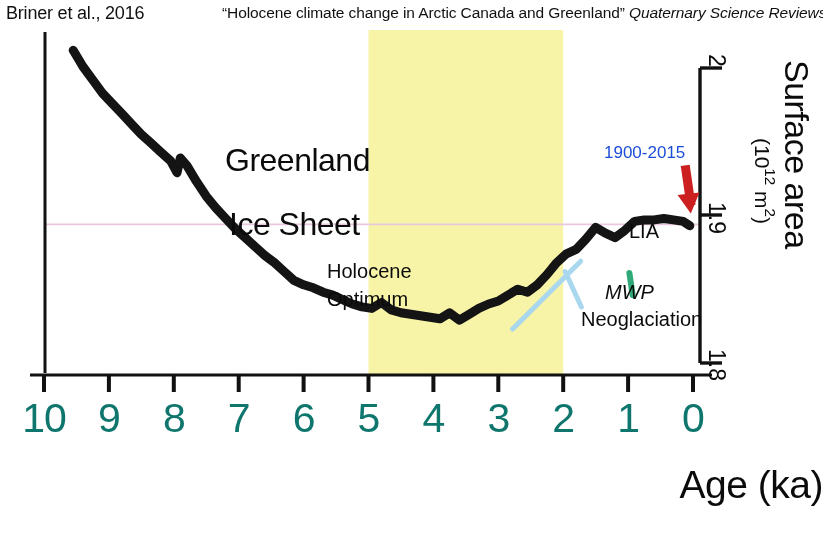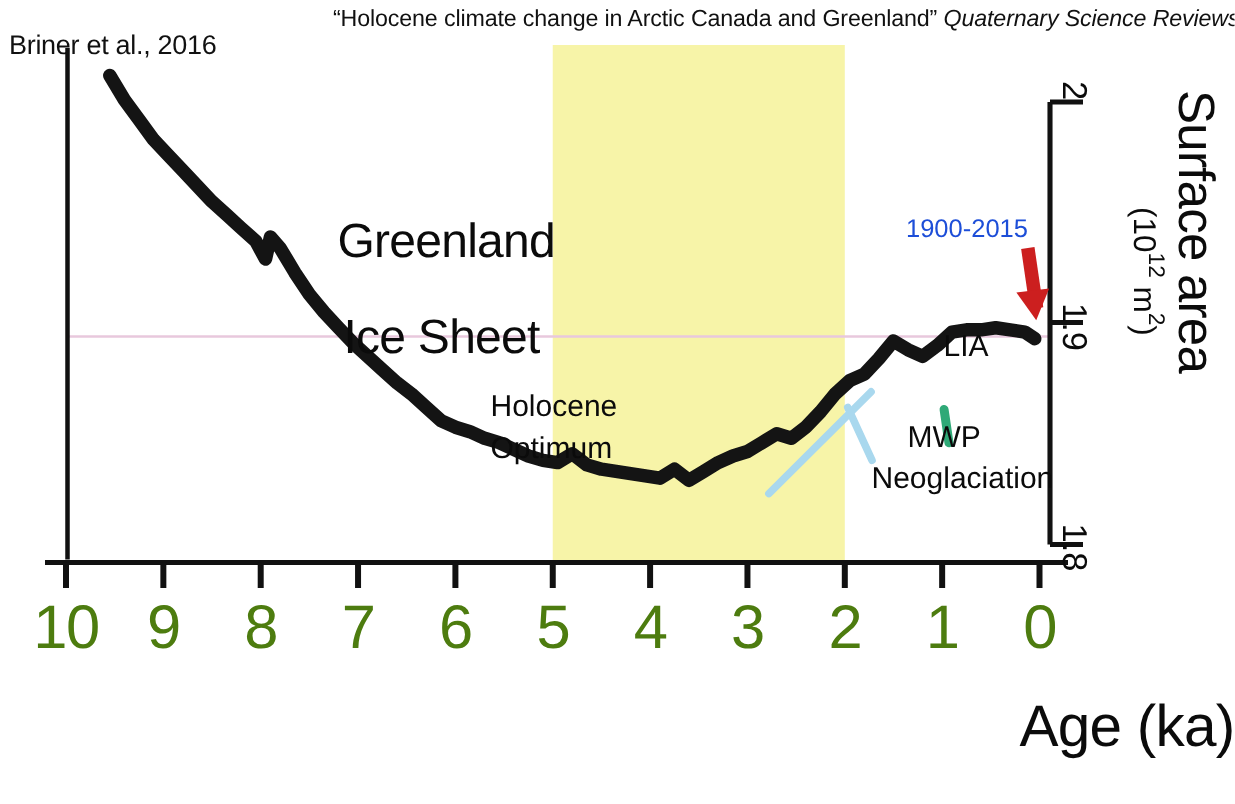--- a/index.html
+++ b/index.html
@@ -17,21 +17,21 @@
     position: relative;
     width: 823px;
     height: 536px;
     background: #ffffff;
   }
 
   
   .hdr-citation {
     position: absolute;
     left: 6px;
-    top: 20px;
+    top: 3px;
     font-size: 18px;
     color: #111111;
     letter-spacing: -0.2px;
     white-space: nowrap;
   }
   .hdr-title {
     position: absolute;
     left: 222px;
     top: 4px;
     font-size: 15.5px;
@@ -82,41 +82,42 @@
   .ann-neo {
     left: 552px;
     top: 308px;
     font-size: 20px;
     margin-left: 29px;
   }
   .ann-mwp {
     left: 605px;
     top: 281px;
     font-size: 20px;
+    font-style: italic;
   }
   .ann-lia {
     left: 629px;
     top: 188px;
     font-size: 20px;
     margin-top: 32px;
   }
   .ann-modern {
     left: 604px;
     top: 143px;
     font-size: 17px;
     font-weight: normal;
     color: #1d4ed8;
   }
 
   
   .xtick {
     position: absolute;
     top: 395px;
     font-size: 41px;
-    color: #4d7c0f;
+    color: #0f766e;
     transform: translateX(-50%);
     letter-spacing: -1px;
   }
   .xaxis-title {
     position: absolute;
     left: 0;
     right: 0;
     top: 463px;
     text-align: right;
     font-size: 39px;

